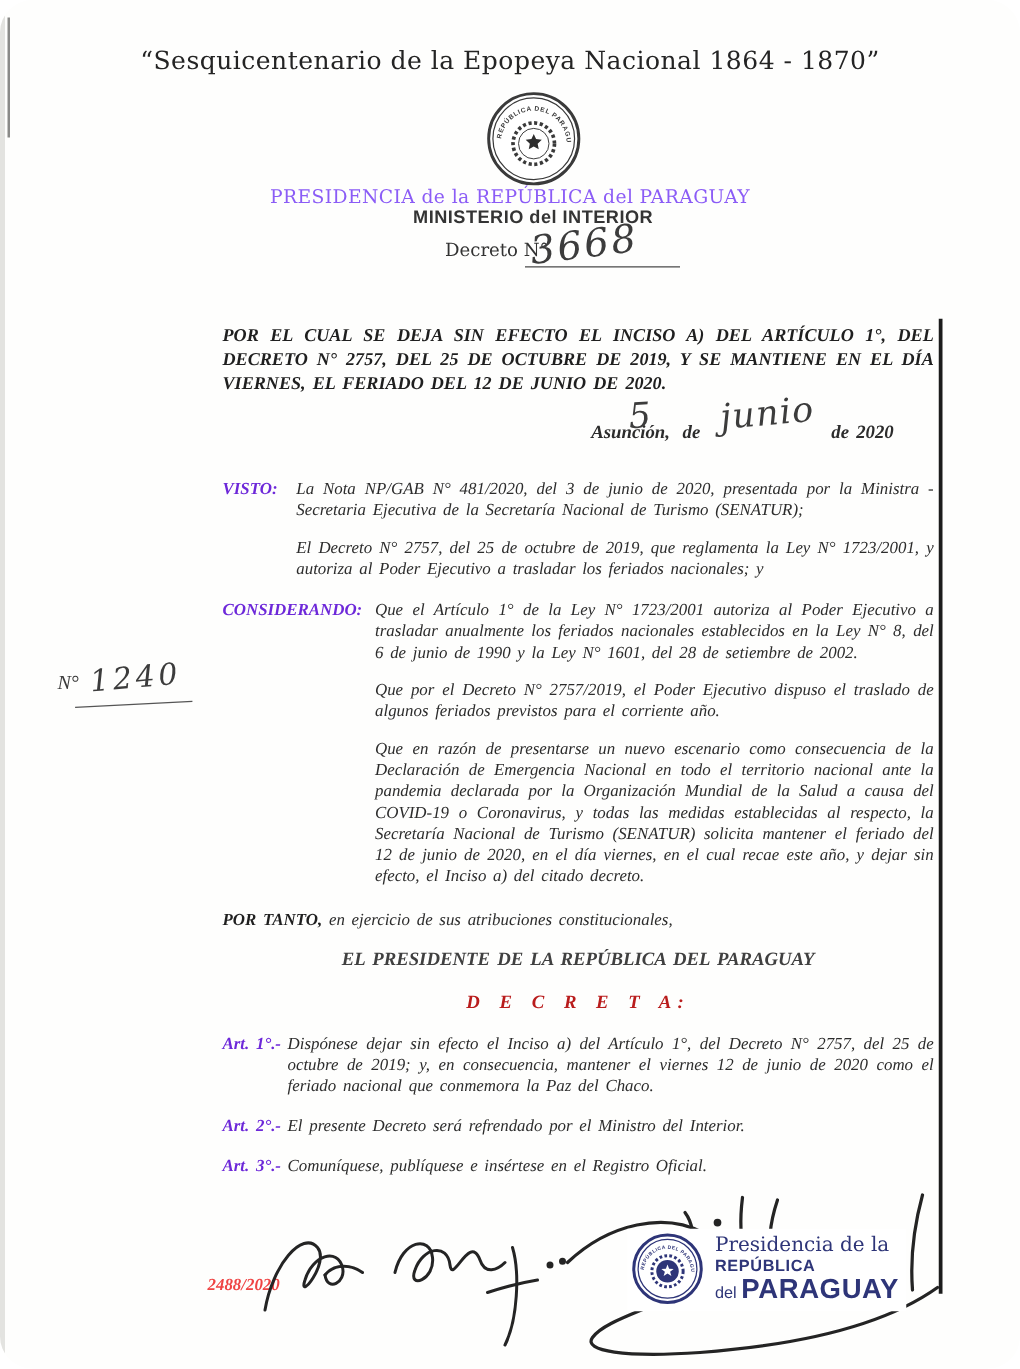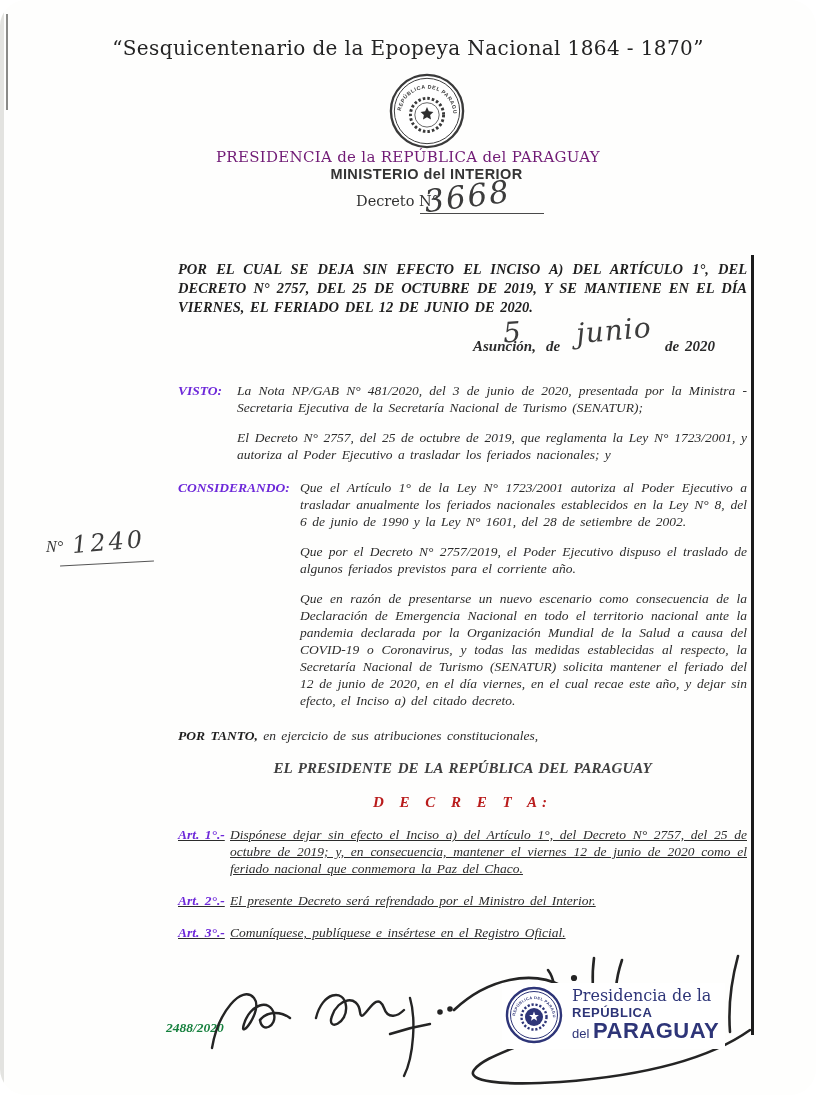--- a/index.html
+++ b/index.html
@@ -13,21 +13,21 @@
   .scan-line-topleft { position:absolute; left:6px; top:14px; width:1.5px; height:96px; background:#8a8a88; }
 
   
   .motto {
     position:absolute; top:36px; left:0; width:100%; text-align:center;
     font-family:"DejaVu Serif", serif; font-size:20px; letter-spacing:0.4px; color:#242424;
   }
   .seal-top { position:absolute; top:72px; left:388px; }
   .inst1 {
     position:absolute; top:148px; left:0; width:100%; text-align:center;
-    font-family:"DejaVu Serif", serif; font-size:15px; color:#701a75; letter-spacing:0.3px;
+    font-family:"DejaVu Serif", serif; font-size:15px; color:#8b5cf6; letter-spacing:0.3px;
   }
   .inst2 {
     position:absolute; top:166px; left:0; width:100%; text-align:center;
     font-family:"Liberation Sans", sans-serif; font-weight:bold; font-size:14.5px; color:#343434; letter-spacing:0.4px;padding-left:37px;
   }
   .decree-label {
     position:absolute; top:193px; left:356px;
     font-family:"DejaVu Serif", serif; font-size:14.5px; color:#333;
   }
   .decree-underline { position:absolute; top:213px; left:420px; width:124px; border-bottom:1.6px solid #4a4a4a; }
@@ -62,24 +62,24 @@
   .clause.visto { grid-template-columns:59px 1fr; }
   .clause.cons  { grid-template-columns:122px 1fr; }
   .clause-label { font-weight:bold; color:#6d28d9; }
   .clause-text p + p { margin-top:13px; }
 
   .por-tanto { margin-top:18px; }
   .por-tanto b { color:#1f1f1f; }
   .president-line { margin-top:16px; text-align:center; font-weight:bold; font-size:15px; color:#404040; }
   .decreta-line  { margin-top:17px; text-align:center; font-weight:bold; font-size:15px; letter-spacing:5px; color:#b91c1c; }
 
-  .article { display:grid; grid-template-columns:52px 1fr; margin-top:15px;text-decoration:underline; }
-
-  
-  .file-number { position:absolute; top:1020px; left:166px; font-style:italic; font-weight:bold; font-size:13.5px; color:#15803d; }
+  .article { display:grid; grid-template-columns:52px 1fr; margin-top:15px; }
+
+  
+  .file-number { position:absolute; top:1020px; left:166px; font-style:italic; font-weight:bold; font-size:13.5px; color:#ef4444; }
   .sig-a { position:absolute; top:972px; left:198px; }
   .sig-b { position:absolute; top:948px; left:436px; }
   .logo-box {
     position:absolute; top:983px; left:502px; background:#ffffff; padding:2px 6px 4px 2px;
     display:flex; align-items:center; gap:8px;
   }
   .logo-text { color:#2e3578; line-height:1; }
   .logo-l1 { font-family:"DejaVu Serif", serif; font-size:16px; margin-bottom:2px; }
   .logo-l2 { font-family:"Liberation Sans", sans-serif; font-weight:bold; font-size:13px; letter-spacing:0.5px; }
   .logo-l3 { font-family:"Liberation Sans", sans-serif; font-size:13px; margin-top:1px; }

